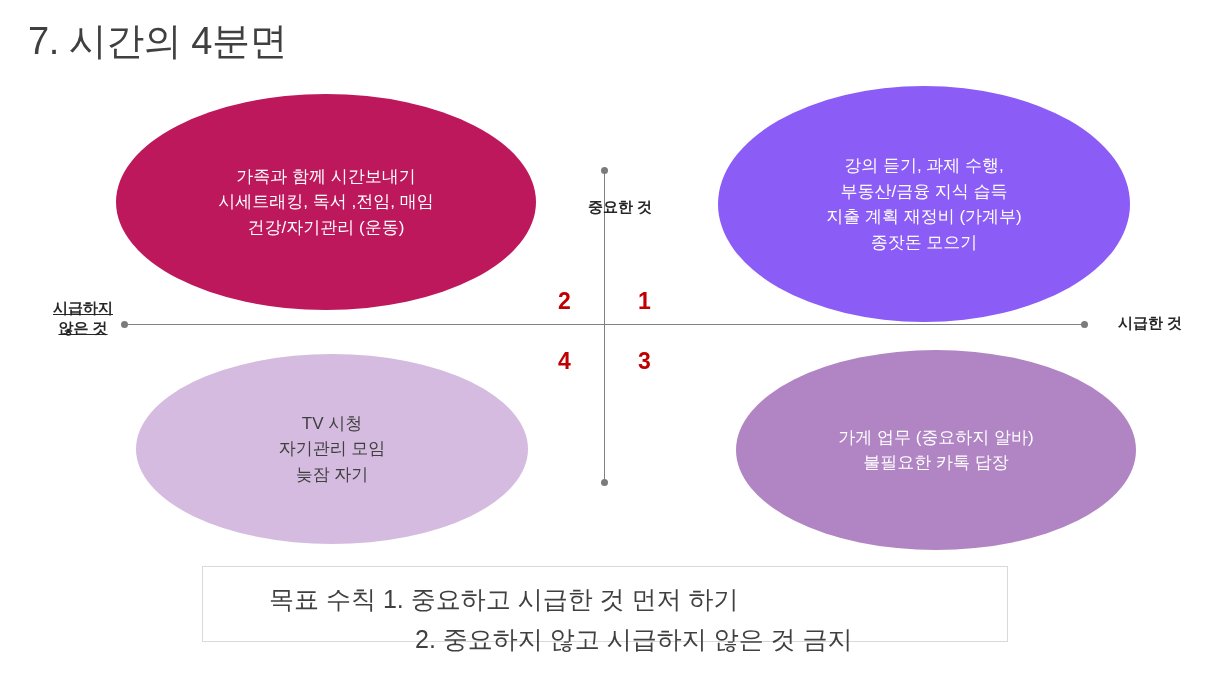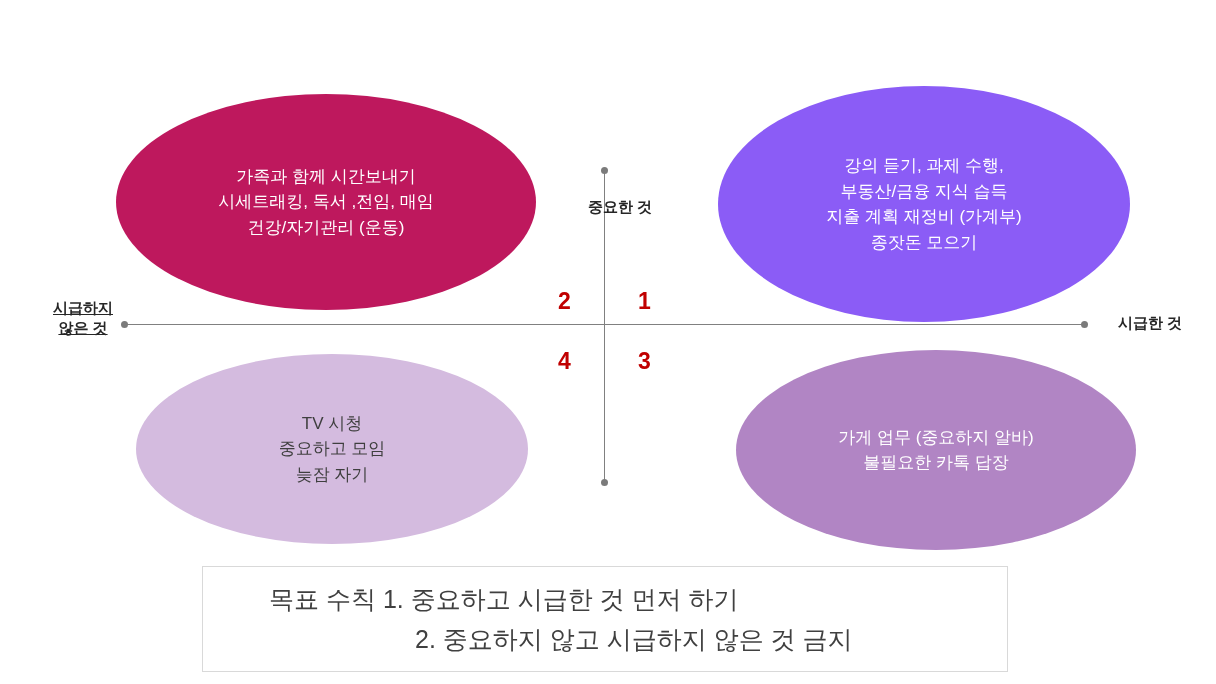--- a/index.html
+++ b/index.html
@@ -116,39 +116,40 @@
     width: 400px; height: 200px;
     background: #b185c4;
   }
 
   
   .footer-box {
     position: absolute;
     left: 202px;
     top: 566px;
     width: 806px;
-    height: 106px;
+    height: 76px;
     border: 1px solid #d9d9d9;
     background: #ffffff;
     box-sizing: border-box;
     padding: 12px 22px 0 22px;
   }
   .footer-line {
     font-size: 25px;
     color: #404040;
     line-height: 1.6;
   }
   .footer-line-1 { text-align: left; padding-left: 44px; }
   .footer-line-2 { text-align: left; padding-left: 190px; }
 </style>
 </head>
 <body>
 
 <div class="slide">
 
+  <div class="title">7. 시간의 4분면</div>
 
   <div class="axis-h"></div>
   <div class="axis-v"></div>
   <div class="dot dot-left"></div>
   <div class="dot dot-right"></div>
   <div class="dot dot-top"></div>
   <div class="dot dot-bottom"></div>
 
   <div class="axis-label lbl-top">중요한 것</div>
   <div class="axis-label lbl-left" style="white-space: pre-line;">시급하지
@@ -161,21 +162,21 @@
   <div class="quad-num q4">4</div>
 
   <div class="ellipse ellipse-q2">가족과 함께 시간보내기
 시세트래킹, 독서 ,전임, 매임
 건강/자기관리 (운동)</div>
   <div class="ellipse ellipse-q1">강의 듣기, 과제 수행,
 부동산/금융 지식 습득
 지출 계획 재정비 (가계부)
 종잣돈 모으기</div>
   <div class="ellipse ellipse-q4">TV 시청
-중요하고 모임
+자기관리 모임
 늦잠 자기</div>
   <div class="ellipse ellipse-q3">가게 업무 (중요하지 알바)
 불필요한 카톡 답장</div>
 
   <div class="footer-box">
     <div class="footer-line footer-line-1">목표 수칙 1. 중요하고 시급한 것 먼저 하기</div>
     <div class="footer-line footer-line-2">2. 중요하지 않고 시급하지 않은 것 금지</div>
   </div>
 
 </div>

